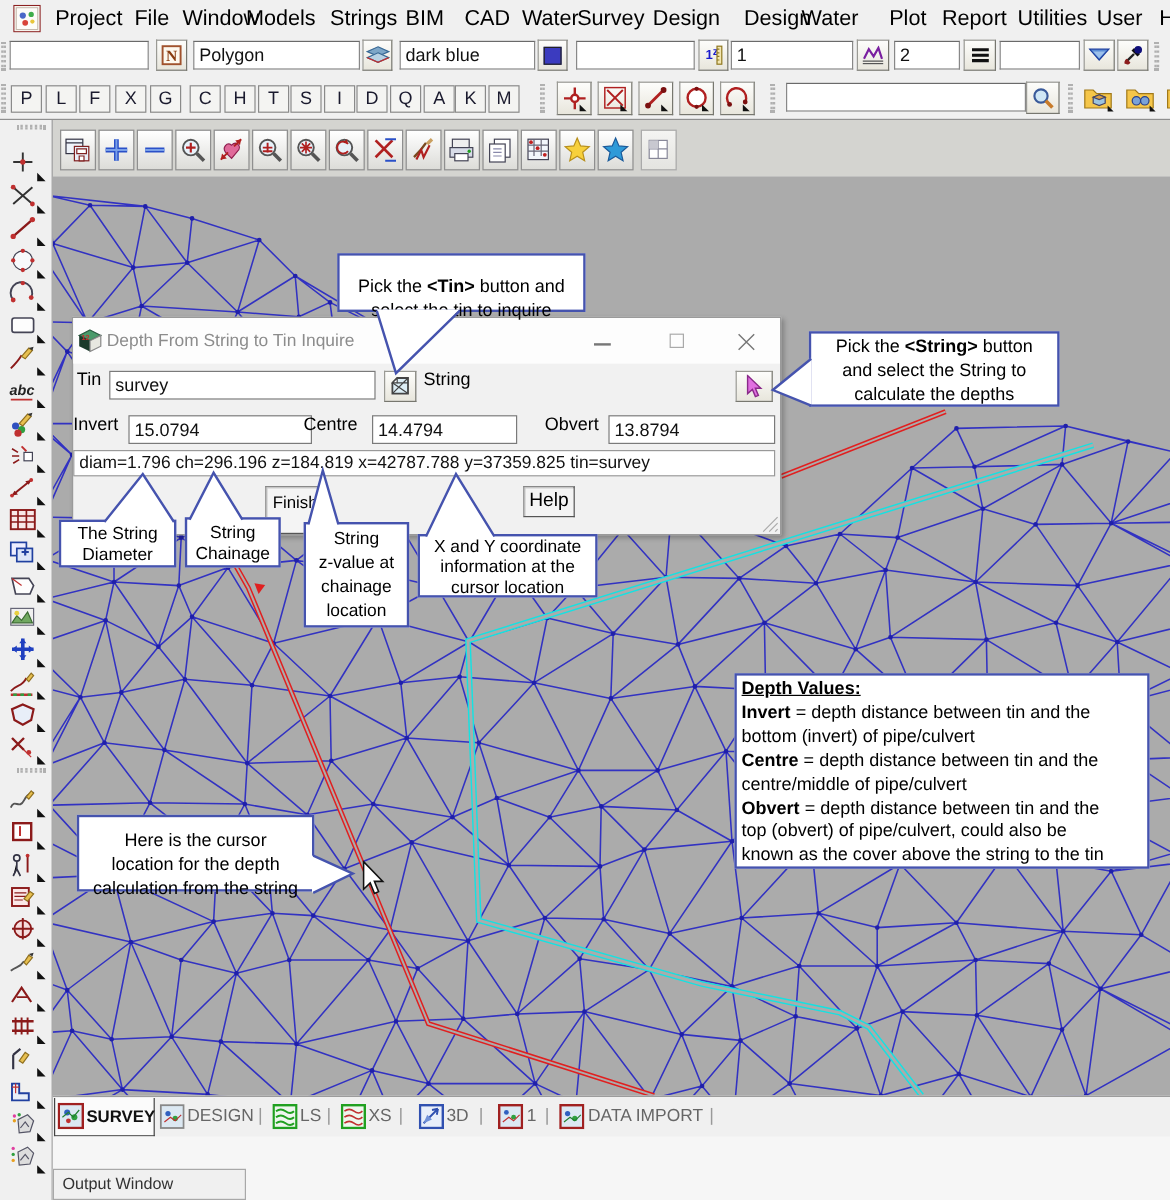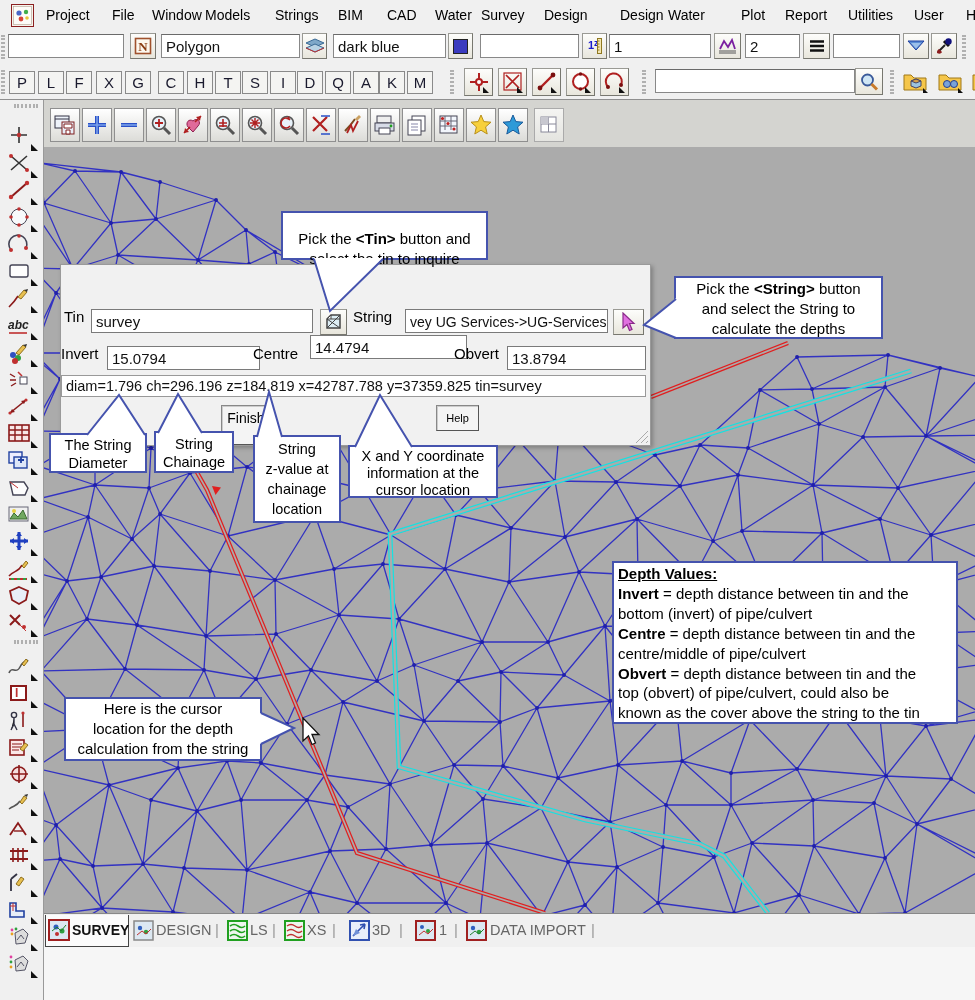--- a/index.html
+++ b/index.html
@@ -2,21 +2,21 @@
 <html><head><meta charset="utf-8"><style>
 *{margin:0;padding:0;box-sizing:border-box}
 html,body{width:975px;height:1000px;overflow:hidden}
 body{font-family:"Liberation Sans",sans-serif;background:#f0f0f0;position:relative}
 .abs{position:absolute}
 .grip{width:4px;border-left:2px dotted #b0b0b0;border-right:2px dotted #b0b0b0;height:24px}
 .fld{position:absolute;background:#fff;border:1px solid #888;border-top-color:#6a6a6a;height:24px;font-size:15px;color:#111;padding:2px 4px;line-height:19px;white-space:nowrap;overflow:hidden}
 .tbtn{position:absolute;background:linear-gradient(#fdfdfb,#e8e6dc);border:1px solid #9a9a94;border-bottom-color:#77776f;border-right-color:#77776f;height:26px;display:flex;align-items:center;justify-content:center}
 .lbtn{position:absolute;background:#f4f4f2;border:1px solid #8a8a8a;width:26px;height:23px;font-size:15px;color:#1a1a2e;text-align:center;line-height:21px}
 .vbtn{position:absolute;top:8px;width:30px;height:34px;background:linear-gradient(#ffffff,#dcdcd8);border:1px solid #8f8f8f;display:flex;align-items:center;justify-content:center}
-.menu{position:absolute;top:0;font-size:14px;color:#000;line-height:30px;white-space:nowrap}
+.menu{position:absolute;top:0;font-size:18px;color:#000;line-height:30px;white-space:nowrap}
 .lic{position:absolute;left:6px;width:32px;height:26px}
 .lic svg{position:absolute;left:0;top:0}
 .callout{position:absolute;background:#fff;border:2px solid #4553ae;color:#000;font-size:15px;text-align:center;z-index:30}
 .co-line{line-height:20px}
 .cursorsvg{position:absolute;z-index:50}
 </style></head>
 <body>
 
 <div class="abs" style="left:0;top:0;width:975px;height:30px;background:#f0f0f0">
  <svg class="abs" style="left:11px;top:4px" width="23" height="23">
@@ -571,58 +571,71 @@
 <path d="M651 397 L788 343" stroke="#e02020" stroke-width="4.2"></path>
 <path d="M651 397 L788 343" stroke="#ababab" stroke-width="1.7"></path>
 <path d="M911 371 L390 534 L399 767 L585 820 L700 844 L724 856 L768 913" stroke="#14e2e2" stroke-width="4.8"></path>
 <path d="M911 371 L390 534 L399 767 L585 820 L700 844 L724 856 L768 913" stroke="#ababab" stroke-width="2.4"></path>
 <path d="M212 486 l9 1.5 -5.5 7.5 z" fill="#e02020"></path>
 </g>
 </svg>
 </div>
 
 <div class="abs" style="left:60px;top:264px;width:591px;height:182px;background:#f1f1f1;border:1px solid #9a9a9a;box-shadow:2px 2px 4px rgba(0,0,0,0.25);z-index:20">
+ <div class="abs" style="left:0;top:0;width:100%;height:38px;background:#fdfdfd">
+  <svg class="abs" style="left:3px;top:9px" width="22" height="20">
+        <path d="M11 1 L20 5.5 L11 10 L2 5.5 Z" fill="#4a9a6a" stroke="#2a5a40"></path>
+        <path d="M2 5.5 L11 10 L11 19 L2 14.5 Z" fill="#1a3a2a"></path>
+        <path d="M20 5.5 L11 10 L11 19 L20 14.5 Z" fill="#e8e8e0" stroke="#888"></path>
+        <text x="4" y="9" font-size="6" fill="#c03030" font-weight="bold">12</text>
+      </svg>
+  <span class="abs" style="left:28px;top:11px;font-size:14.5px;color:#8c8c8c">Depth From String to Tin Inquire</span>
+  <div class="abs" style="left:434px;top:21px;width:14px;height:1.5px;background:#777"></div>
+  <div class="abs" style="left:497px;top:13px;width:12px;height:12px;border:1px solid #aaa"></div>
+  <svg class="abs" style="left:553px;top:12px" width="16" height="16">
+        <path d="M1.5 1.5 L14.5 14.5 M14.5 1.5 L1.5 14.5" stroke="#777" stroke-width="1.2"></path>
+      </svg>
+ </div>
  <span class="abs" style="left:3px;top:43px;font-size:15px;color:#000">Tin</span>
  <div class="fld" style="left:30px;top:44px;width:222px;border-color:#7a7a7a">survey</div>
  <div class="tbtn" style="left:259px;top:44px;width:27px;height:26px">
       <svg width="19" height="17">
         <path d="M3 5 L7 1 L16 1 L16 14 L3 14 Z" fill="#ddeef5" stroke="#444" stroke-width="1.5"></path>
         <path d="M3 5 L7 1 L7 5 Z" fill="#fff" stroke="#444"></path>
         <path d="M3 5 L16 14 M16 1 L3 14 M7 5 L16 5" stroke="#444"></path>
       </svg>
     </div>
  <span class="abs" style="left:292px;top:43px;font-size:15px;color:#000">String</span>
- <div class="fld" style="left:344px;top:44px;width:203px;border-color:#7a7a7a;font-size:14px;line-height:20px">vey UG Services-&gt;UG-Services</div>
  <div class="tbtn" style="left:552px;top:44px;width:31px;height:26px">
       <svg width="17" height="20">
         <path d="M3 1 L3 16 L7 12.5 L9.5 18.5 L12 17.5 L9.5 11.5 L14 11.5 Z" fill="#e070e0" stroke="#8a2a8a" stroke-width="1.2"></path>
       </svg>
     </div>
  <span class="abs" style="left:0px;top:80px;font-size:15px;color:#000">Invert</span>
  <div class="fld" style="left:46px;top:81px;width:153px;border-color:#7a7a7a">15.0794</div>
  <span class="abs" style="left:192px;top:80px;font-size:15px;color:#000">Centre</span>
- <div class="fld" style="left:249px;top:70px;width:157px;border-color:#7a7a7a">14.4794</div>
+ <div class="fld" style="left:249px;top:81px;width:121px;border-color:#7a7a7a">14.4794</div>
  <span class="abs" style="left:393px;top:80px;font-size:15px;color:#000">Obvert</span>
  <div class="fld" style="left:446px;top:81px;width:139px;border-color:#7a7a7a">13.8794</div>
  <div class="fld" style="left:0px;top:110px;width:585px;height:22px;border-color:#999;line-height:16px;font-size:14.5px">diam=1.796 ch=296.196 z=184.819 x=42787.788 y=37359.825 tin=survey</div>
  <div class="abs" style="left:160px;top:140px;width:50px;height:40px;background:#f4f4f4;border:1px solid #888;border-bottom-color:#555;border-right-color:#555;font-size:14.5px;text-align:center;line-height:24px;box-shadow:1px 1px 0 #ccc inset;font-size:14px">Finish</div>
- <div class="abs" style="left:375px;top:140px;width:43px;height:26px;background:#f4f4f4;border:1px solid #888;border-bottom-color:#555;border-right-color:#555;font-size:11px;text-align:center;line-height:24px;box-shadow:1px 1px 0 #ccc inset">Help</div>
+ <div class="abs" style="left:375px;top:140px;width:43px;height:26px;background:#f4f4f4;border:1px solid #888;border-bottom-color:#555;border-right-color:#555;font-size:16px;text-align:center;line-height:24px;box-shadow:1px 1px 0 #ccc inset">Help</div>
  <svg class="abs" style="right:1px;bottom:1px" width="14" height="14">
       <path d="M13 1 L1 13 M13 6 L6 13 M13 11 L11 13" stroke="#aaa"></path>
     </svg>
 </div>
 
 <div class="callout co-line" style="left:281px;top:211px;width:207px;height:49px;padding-top:16px">Pick the <b>&lt;Tin&gt;</b> button and<br>select the tin to inquire</div>
 <div class="callout co-line" style="left:674px;top:276px;width:209px;height:63px;padding-top:1px">Pick the <b>&lt;String&gt;</b> button<br>and select the String to<br>calculate the depths</div>
 <div class="callout co-line" style="left:49px;top:433px;width:98px;height:40px;font-size:14.5px;line-height:18px;padding-top:1px">The String<br>Diameter</div>
 <div class="callout co-line" style="left:154px;top:431px;width:80px;height:42px;font-size:14.5px;line-height:18px;padding-top:2px">String<br>Chainage</div>
 <div class="callout co-line" style="left:253px;top:435px;width:88px;height:88px;font-size:14.5px;line-height:20px;padding-top:2px">String<br>z-value at<br>chainage<br>location</div>
 <div class="callout co-line" style="left:348px;top:445px;width:150px;height:53px;font-size:14.5px;line-height:17px;padding-top:1px">X and Y coordinate<br>information at the<br>cursor location</div>
 <div class="callout" style="left:612px;top:561px;width:346px;height:163px;text-align:left;line-height:19.9px;padding:1px 4px"><b><u>Depth Values:</u></b><br><b>Invert</b> = depth distance between tin and the<br>bottom (invert) of pipe/culvert<br><b>Centre</b> = depth distance between tin and the<br>centre/middle of pipe/culvert<br><b>Obvert</b> = depth distance between tin and the<br>top (obvert) of pipe/culvert, could also be<br>known as the cover above the string to the tin</div>
-<div class="callout co-line" style="left:64px;top:697px;width:198px;height:64px;padding-top:0">Here is the cursor<br>location for the depth<br>calculation from the string</div>
+<div class="callout co-line" style="left:64px;top:679px;width:198px;height:64px;padding-top:10px">Here is the cursor<br>location for the depth<br>calculation from the string</div>
 <svg class="abs" style="left:0;top:0;z-index:31;pointer-events:none" width="975" height="1000">
  <g fill="#ffffff" stroke="none">
   <path d="M314 258 L330 311 L383 258 Z"></path>
   <path d="M676 298 L644 325 L676 338 Z"></path>
   <path d="M87 436 L119 395 L145 436 Z"></path>
   <path d="M158 434 L178 394 L202 434 Z"></path>
   <path d="M257 438 L269 392 L282 438 Z"></path>
   <path d="M355 448 L380 395 L412 448 Z"></path>
   <path d="M260 713 L294 728 L260 744 Z"></path>
  </g>
@@ -690,13 +703,14 @@
       <rect x="1" y="1" width="19" height="19" fill="#dce8f2" stroke="#a02020" stroke-width="2"></rect>
       <circle cx="7" cy="8" r="2.2" fill="#3060c0"></circle>
       <circle cx="13" cy="12" r="2.2" fill="#30a040"></circle>
       <path d="M4 15l5-4 4 3 5-5" stroke="#208030" fill="none"></path>
     </svg>
  <span class="abs" style="left:446px;top:8px;font-size:14.5px;color:#666">DATA IMPORT</span>
  <span class="abs" style="left:547px;top:7px;font-size:15px;color:#999">|</span>
 </div>
 
 <div class="abs" style="left:44px;top:947px;width:931px;height:53px;background:#f6f6f6">
+ <div class="abs" style="left:0px;top:27px;width:161px;height:26px;background:#f0f0f0;border:1px solid #a8a8a8;font-size:13.5px;color:#333;padding:4px 0 0 7px">Output Window</div>
 </div>
 
 </body></html>

